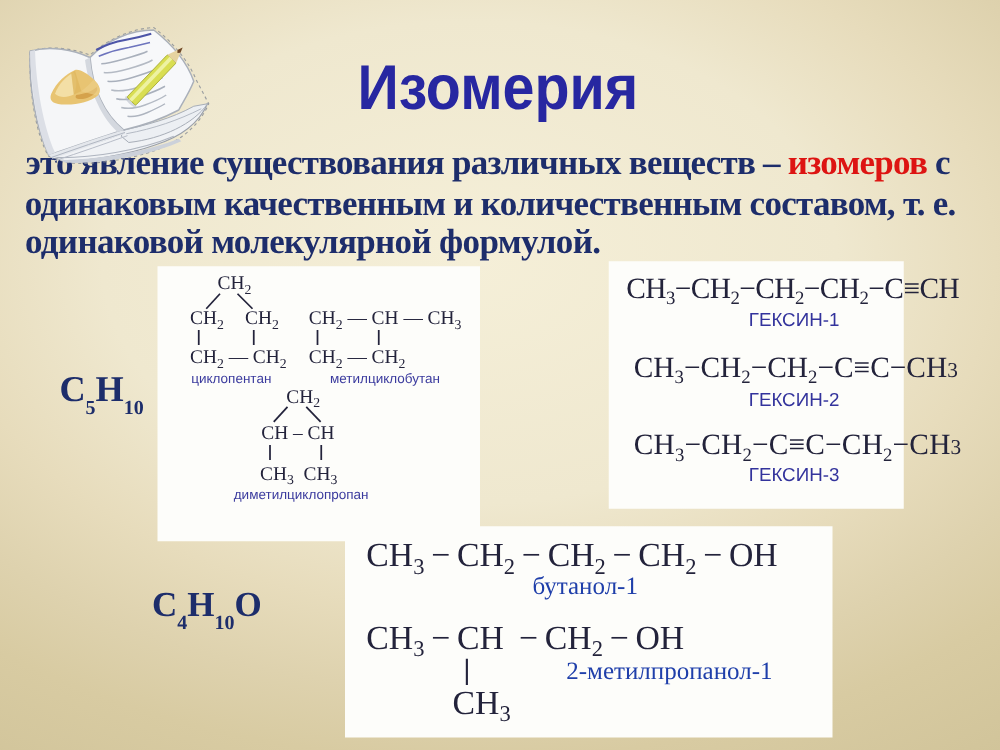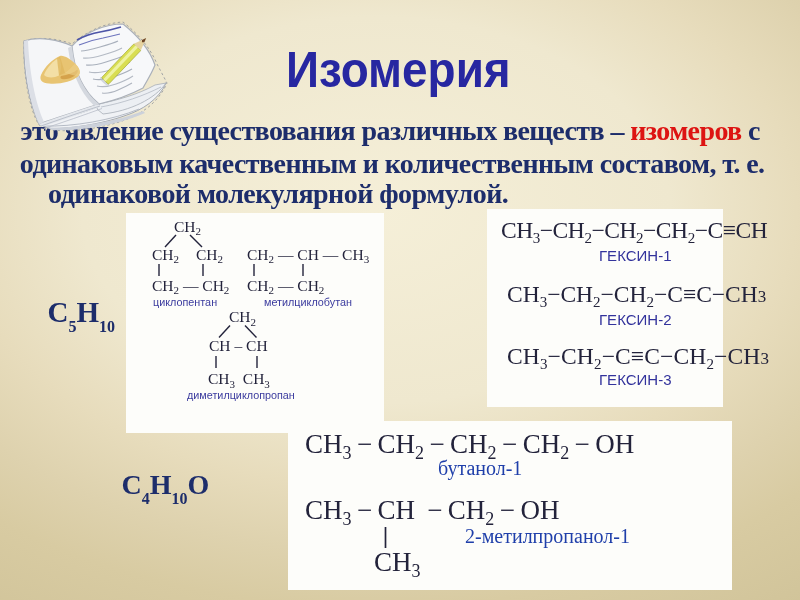--- a/index.html
+++ b/index.html
@@ -10,21 +10,21 @@
   .whitebox{position:absolute;background:#fdfdfa;}
 </style>
 </head>
 <body>
 <div id="slide">
 
   <div class="abs" id="title" style="left:285.5px;top:45.3px;font-family:'Liberation Sans',sans-serif;font-weight:bold;font-size:50.5px;line-height:1;color:#2727a1;transform:scaleX(0.909);transform-origin:0 0;white-space:nowrap;">Изомерия</div>
 
   <div class="abs" id="l1" style="left:20.5px;top:117.4px;font-family:'Liberation Serif',serif;font-weight:bold;font-size:28px;line-height:1;letter-spacing:-0.6px;color:#1d2d6b;white-space:nowrap;">это явление существования различных веществ – <span style="color:#dd1412;">изомеров</span> с</div>
   <div class="abs" id="l2" style="left:19.8px;top:149.9px;font-family:'Liberation Serif',serif;font-weight:bold;font-size:28px;line-height:1;letter-spacing:-0.58px;color:#1d2d6b;white-space:nowrap;">одинаковым качественным и количественным составом, т. е.</div>
-  <div class="abs" id="l3" style="left:20px;top:179.9px;font-family:'Liberation Serif',serif;font-weight:bold;font-size:28px;line-height:1;letter-spacing:-0.53px;color:#1d2d6b;white-space:nowrap;margin-left:28px;">одинаковой молекулярной формулой.</div>
+  <div class="abs" id="l3" style="left:20px;top:179.9px;font-family:'Liberation Serif',serif;font-weight:bold;font-size:28px;line-height:1;letter-spacing:-0.53px;color:#1d2d6b;white-space:nowrap;">одинаковой молекулярной формулой.</div>
 
   <svg class="abs" style="left:15px;top:15px;" width="162" height="122" viewBox="0 0 162 122">
 
     <path d="M9,26 C25,21 44,24 57,29 C72,16 90,8 108,7 C122,18 135,32 142,49 L152,68 C146,82 134,94 119,101 C100,111 60,118 38,115 L24,110 C14,94 8,58 9,26 Z" fill="none" stroke="#8a8f98" stroke-width="0.9" stroke-dasharray="2.5,2.5" opacity="0.85"></path>
 
     <path d="M24,109 C45,104 70,98 84,91 C106,87 130,80 151,68 C144,84 128,95 109,101 C87,109 50,115 33,113 Z" fill="#f0f2f5" stroke="#9aa0ab" stroke-width="0.9"></path>
     <path d="M28,111 C58,112 98,105 124,94" fill="none" stroke="#aeb4bf" stroke-width="0.9"></path>
     <path d="M33,113 C63,113 103,106 128,96 L130,98 C106,109 64,117 37,115 Z" fill="#ccd1da" stroke="none"></path>
 
     <path d="M84,89 C102,85 122,80 140,70 L151,68 C140,84 115,96 88,99 L82,94 Z" fill="#eceff3" stroke="#a8aeb8" stroke-width="0.8"></path>
@@ -109,21 +109,21 @@
         <text x="20" y="154.5" letter-spacing="0.15">CH<tspan dy="5" font-size="15">3</tspan><tspan dy="-5">−CH</tspan><tspan dy="5" font-size="15">2</tspan><tspan dy="-5">−C≡C−CH</tspan><tspan dy="5" font-size="15">2</tspan><tspan dy="-5">−CH</tspan><tspan font-size="17">3</tspan></text>
       </g>
       <g font-family="Liberation Sans, sans-serif" font-size="15" fill="#33339c">
         <text x="112" y="52">ГЕКСИН-1</text>
         <text x="112" y="116">ГЕКСИН-2</text>
         <text x="112" y="176">ГЕКСИН-3</text>
       </g>
     </svg>
   </div>
 
-  <div class="whitebox" style="left:288px;top:421px;width:444px;height:169px;">
+  <div class="whitebox" style="left:276px;top:421px;width:390px;height:169px;">
     <svg width="390" height="169" viewBox="0 0 390 169" style="position:absolute;left:0;top:0;">
       <g font-family="Liberation Serif, serif" font-size="27" fill="#23233b">
         <text x="17" y="32">CH<tspan dy="6" font-size="18">3</tspan><tspan dy="-6"> − CH</tspan><tspan dy="6" font-size="18">2</tspan><tspan dy="-6"> − CH</tspan><tspan dy="6" font-size="18">2</tspan><tspan dy="-6"> − CH</tspan><tspan dy="6" font-size="18">2</tspan><tspan dy="-6"> − OH</tspan></text>
         <text x="17" y="98">CH<tspan dy="6" font-size="18">3</tspan><tspan dy="-6"> − CH  − CH</tspan><tspan dy="6" font-size="18">2</tspan><tspan dy="-6"> − OH</tspan></text>
         <text x="86" y="150">CH<tspan dy="6" font-size="18">3</tspan></text>
       </g>
       <line x1="97.5" y1="106" x2="97.5" y2="127" stroke="#23233b" stroke-width="1.7"></line>
       <g font-family="Liberation Serif, serif" font-size="20" fill="#1f3faa">
         <text x="150" y="54">бутанол-1</text>
         <text x="177" y="122">2-метилпропанол-1</text>

